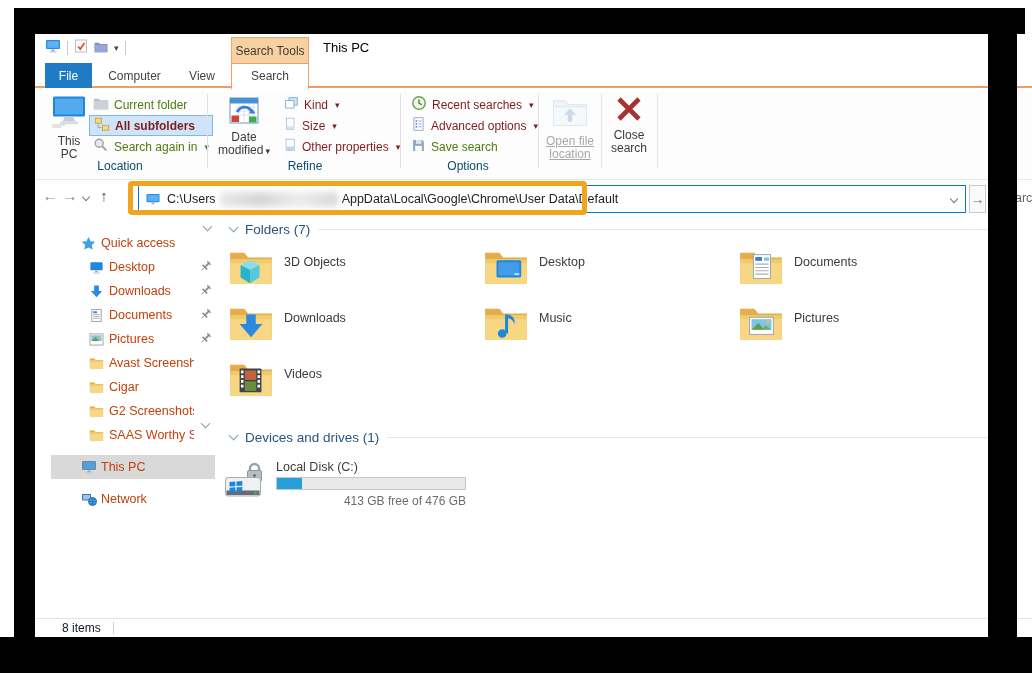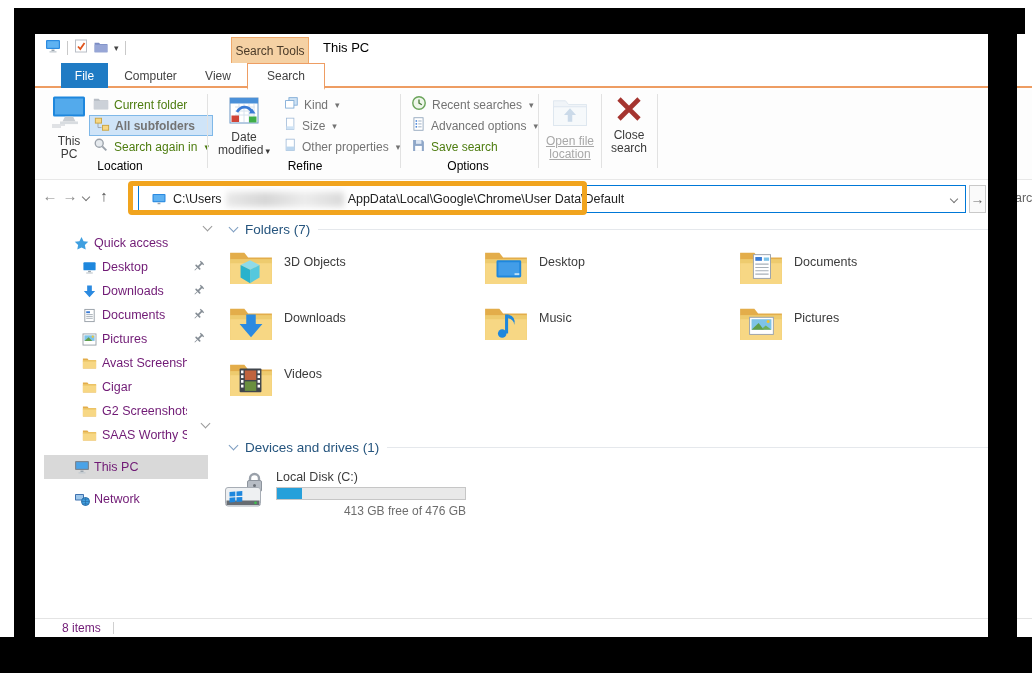--- a/index.html
+++ b/index.html
@@ -9,51 +9,51 @@
   #win{position:absolute;left:35px;top:34px;width:997px;height:603px;background:#fff;z-index:10;}
   
   #titlebar{position:absolute;left:0;top:0;width:100%;height:29px;background:#fff;}
   .qat{position:absolute;left:10px;top:5px;display:flex;align-items:center;gap:6px;}
   .qat .sep{width:1px;height:14px;background:#c9c9c9;}
   .ctxtab{position:absolute;left:196px;top:3px;width:78px;height:26px;background:#f5d1a4;border:1px solid #efa869;border-bottom:none;
           display:flex;align-items:center;justify-content:center;font-size:12px;color:#4a3a28;}
   .wintitle{position:absolute;left:288px;top:6px;font-size:13px;color:#000;}
   
   #tabrow{position:absolute;left:0;top:29px;width:100%;height:25px;border-bottom:2px solid #ee9d63;background:#fff;}
-  .tab{position:absolute;top:0;height:25px;display:flex;align-items:center;justify-content:center;font-size:12px;color:#444;cursor:default;margin-left:16px;}
+  .tab{position:absolute;top:0;height:25px;display:flex;align-items:center;justify-content:center;font-size:12px;color:#444;cursor:default;}
   .tab.file{background:#1f7bc4;color:#fff;}
   .tab.active{background:#fff;border:1px solid #ee9d63;border-bottom:2px solid #fff;height:27px;z-index:2;}
   
   #ribbon{position:absolute;left:0;top:56px;width:100%;height:90px;background:#fdfdfd;border-bottom:1px solid #e8e8e8;font-size:12px;}
   .rsep{position:absolute;top:4px;width:1px;height:74px;background:#e2e2e2;}
   .bigbtn{position:absolute;top:5px;text-align:center;color:#3b3b3b;line-height:13px;font-size:12px;}
   .bigbtn .bicon{display:block;margin:0 auto 3px auto;}
   .bigbtn.disabled{color:#a8a8a8;text-decoration:underline;}
   .bigbtn.disabled svg{opacity:.6;}
   .smallcol{position:absolute;top:4px;}
-  .sitem{display:flex;align-items:center;gap:5px;height:21px;padding:0 4px;color:#737373;white-space:nowrap;}
+  .sitem{display:flex;align-items:center;gap:5px;height:21px;padding:0 4px;color:#7f1d1d;white-space:nowrap;}
   .sitem.disabled{color:#4d7c0f;}
   .sitem.selected{background:#cfe4f8;border:1px solid #7fb8e8;font-weight:bold;}
-  .glabel{position:absolute;top:69px;text-align:center;color:#000000;font-size:12px;}
+  .glabel{position:absolute;top:69px;text-align:center;color:#0c4a6e;font-size:12px;}
   .dd{font-size:9px;color:inherit;margin-left:2px;}
   
   #addr{position:absolute;left:0;top:147px;width:100%;height:37px;background:#fff;}
   .navbtn{position:absolute;top:6px;font-size:15px;color:#8a8a8a;width:18px;text-align:center;}
   .navbtn.up{color:#555;}
   .chev{display:inline-block;width:6px;height:6px;border-right:1.5px solid #777;border-bottom:1.5px solid #777;transform:rotate(45deg);}
-  #addrfield{position:absolute;left:103px;top:4px;width:828px;height:28px;border:1px solid #0078d7;background:#fff;display:flex;align-items:center;padding:0 12px;}
+  #addrfield{position:absolute;left:103px;top:4px;width:828px;height:28px;border:1px solid #0078d7;background:#fff;display:flex;align-items:center;padding:0 6px;}
   #addrfield .ptext{font-size:12.5px;color:#222;white-space:nowrap;}
   .blurblock{display:inline-block;width:118px;height:15px;margin:0 4px;background:linear-gradient(90deg,#e9e9e9,#d6d6d6,#ececec,#d9d9d9);filter:blur(3px);border-radius:2px;}
   #addrchev{position:absolute;right:8px;top:10px;}
   #gobtn{position:absolute;left:934px;top:4px;width:17px;height:28px;border:1px solid #c9c9c9;background:#fafafa;color:#6a6a6a;
          display:flex;align-items:center;justify-content:center;font-size:14px;}
   #searchsliver{position:absolute;left:980px;top:10px;font-size:12.5px;color:#666;}
   
   #content{position:absolute;left:0;top:184px;width:100%;height:400px;background:#fff;}
-  #sidebar{position:absolute;left:9px;top:0;width:184px;height:100%;padding-top:13px;font-size:12.5px;color:#701a75;}
+  #sidebar{position:absolute;left:0;top:0;width:184px;height:100%;padding-top:13px;font-size:12.5px;color:#c2410c;padding-left:16px;}
   .srow{position:relative;height:24px;display:flex;align-items:center;}
   .srow .hl{position:absolute;left:0;top:0;width:164px;height:24px;background:#d9d9d9;}
   .srow .ic{position:absolute;display:flex;align-items:center;}
   .srow .lb{position:absolute;white-space:nowrap;overflow:hidden;max-width:85px;}
   .srow .pin{position:absolute;left:148px;top:5px;}
   .gap{margin-top:8px;}
   #main{position:absolute;left:185px;top:0;width:812px;height:100%;}
   .secthead{display:flex;align-items:center;gap:8px;height:22px;}
   .secthead .sc{width:7px;height:7px;border-right:1.5px solid #7c9cc0;border-bottom:1.5px solid #7c9cc0;transform:rotate(45deg);margin-left:10px;margin-top:-4px;}
   .secthead .st{font-size:13.5px;color:#26557e;white-space:nowrap;}
@@ -62,21 +62,21 @@
   .tile{display:flex;align-items:flex-start;gap:10px;}
   .tile .tlabel{font-size:12.5px;color:#3b3b3b;margin-top:7px;}
   .drivetile{display:flex;gap:8px;margin:10px 0 0 2px;}
   .drivemeta{display:flex;flex-direction:column;}
   .dname{font-size:12.5px;color:#3b3b3b;margin-top:2px;}
   .dbar{width:190px;height:13px;border:1px solid #c6c6c6;background:#e9e9e9;margin-top:3px;}
   .dfill{height:100%;background:#26a0da;}
   .dcap{font-size:12px;color:#6d6d6d;margin-top:4px;text-align:right;}
   
   #statusbar{position:absolute;left:0;top:584px;width:100%;height:19px;border-top:1px solid #e4e4e4;background:#fff;display:flex;align-items:center;}
-  #statusbar .cnt{font-size:12px;color:#701a75;margin-left:27px;}
+  #statusbar .cnt{font-size:12px;color:#0f172a;margin-left:27px;}
   #statusbar .sdiv{width:1px;height:12px;background:#d0d0d0;margin-left:12px;}
   
   #annot{position:absolute;left:128px;top:181px;width:459px;height:34px;border:5px solid #f1a41e;border-radius:4px;z-index:40;}
   .blk{position:absolute;background:#000;z-index:50;}
   .stagechev{position:absolute;z-index:12;width:7px;height:7px;border-right:1.4px solid #9a9a9a;border-bottom:1.4px solid #9a9a9a;transform:rotate(45deg);}
 </style>
 </head>
 <body>
 
 <div id="stage">
@@ -483,21 +483,21 @@
                   <rect x="30.9" y="11" width="2.6" height="3" fill="#fff"></rect>
                   <rect x="30.9" y="16" width="2.6" height="3" fill="#fff"></rect>
                   <rect x="30.9" y="21" width="2.6" height="3" fill="#fff"></rect>
                   <rect x="30.9" y="26" width="2.6" height="3" fill="#fff"></rect>
                   <rect x="17.5" y="11" width="12" height="10" fill="#c0633e"></rect>
                   <rect x="17.5" y="22.5" width="12" height="10" fill="#6a8f3f"></rect>
                 </svg></span>
               <span class="tlabel">Videos</span>
             </div>
           </div>
-        <div class="secthead" style="margin-top:20px;">
+        <div class="secthead" style="margin-top:10px;">
           <span class="sc"></span>
           <span class="st">Devices and drives (1)</span>
           <span class="sl"></span>
         </div>
         <div class="drivetile">
           <span id="drive-icon"><svg width="46" height="46" viewBox="0 0 46 46">
                 <path d="M28 13v-2.5a4.5 4.5 0 0 1 9 0V13" stroke="#9aa1aa" stroke-width="2.4" fill="none"></path>
                 <rect x="25.5" y="12.5" width="14" height="11" rx="1.5" fill="#b7bdc5" stroke="#8e959e"></rect>
                 <circle cx="32.5" cy="17.5" r="1.5" fill="#6b7178"></circle>
                 <rect x="3.5" y="19.5" width="35" height="18.5" rx="2.5" fill="#eef0f2" stroke="#a7adb5"></rect>

